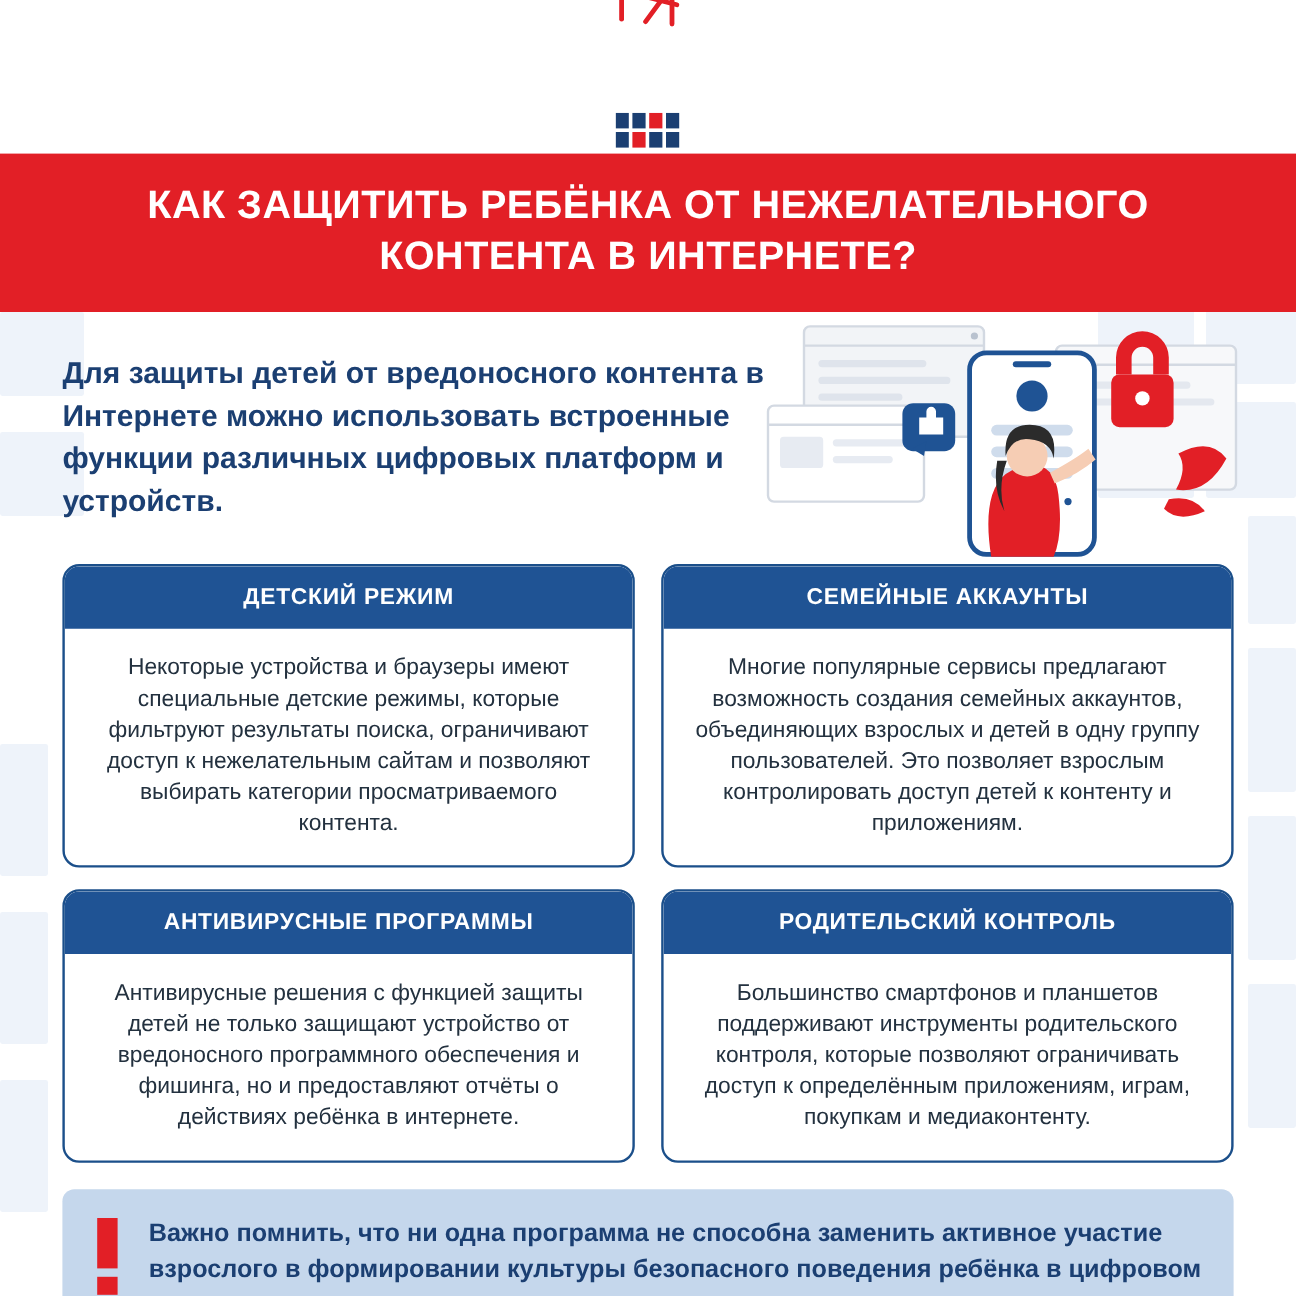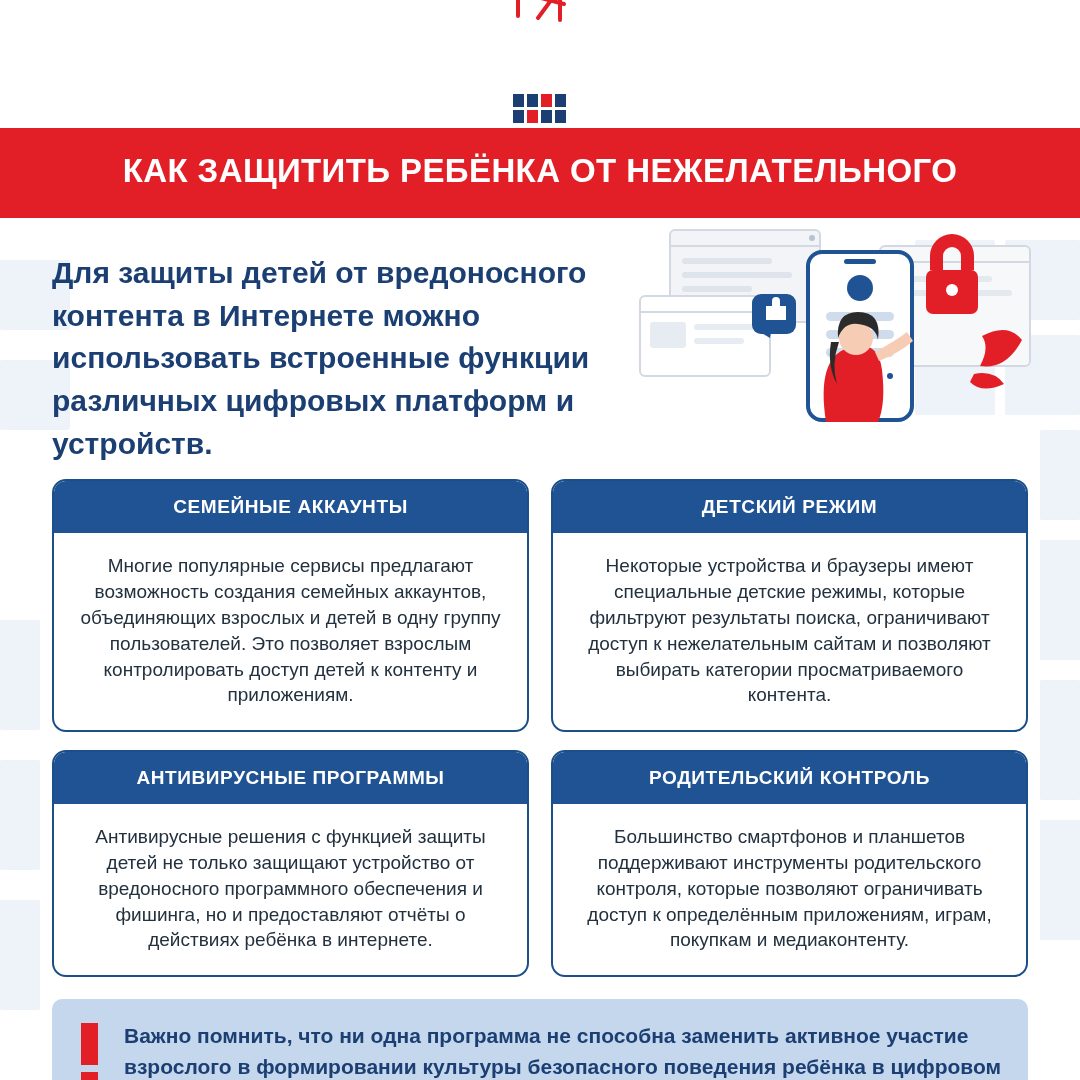--- a/index.html
+++ b/index.html
@@ -83,21 +83,21 @@
 
   
   .intro-wrap {
     position: relative;
     z-index: 5;
     padding: 34px 52px 0;
     min-height: 196px;
   }
   .intro-text {
     width: 590px;
-    font-size: 30px;
+    font-size: 25px;
     line-height: 1.42;
     font-weight: bold;
     color: #1b3f72;
   }
 
   
   .illus {
     position: absolute;
     right: 30px;
     top: 8px;
@@ -228,20 +228,21 @@
         </svg>
       </div>
       <div class="logo-title">ПРОФИЛАКТИКА</div>
       <div class="logo-sub">федеральный центр</div>
     </div>
   </div>
 
   <div class="title-band">
     <h1>
       <span>КАК ЗАЩИТИТЬ РЕБЁНКА ОТ НЕЖЕЛАТЕЛЬНОГО</span><br>
+      <span>КОНТЕНТА В ИНТЕРНЕТЕ?</span>
     </h1>
   </div>
 
   <div class="intro-wrap">
     <div class="intro-text">Для защиты детей от вредоносного контента в Интернете можно использовать встроенные функции различных цифровых платформ и устройств.</div>
 
     <div class="illus">
       <svg viewBox="0 0 420 200" width="420" height="200" aria-hidden="true">
 
         <rect x="40" y="4" width="150" height="92" rx="5" fill="#f2f4f7" stroke="#d3d9e2" stroke-width="2"></rect>
@@ -292,29 +293,29 @@
         <circle cx="226" cy="112" r="17" fill="#f6cdb4"></circle>
         <path d="M208 112 q-2 -26 20 -26 q24 0 20 28 q-2 -14 -20 -16 q-14 -2 -20 14z" fill="#2b2b2b"></path>
         <path d="M209 116 q-8 22 -2 42 q-10 -18 -6 -42z" fill="#2b2b2b"></path>
         <path d="M245 126 q22 -12 32 -20 l6 9 q-14 12 -34 20z" fill="#f6cdb4"></path>
       </svg>
     </div>
   </div>
 
   <div class="cards">
     <div class="card">
+      <div class="card-head">ДЕТСКИЙ РЕЖИМ</div>
+      <div class="card-body">
+          <span>Некоторые устройства и браузеры имеют специальные детские режимы, которые фильтруют результаты поиска, ограничивают доступ к нежелательным сайтам и позволяют выбирать категории просматриваемого контента.</span>
+        </div>
+    </div>
+    <div class="card">
       <div class="card-head">СЕМЕЙНЫЕ АККАУНТЫ</div>
       <div class="card-body">
           <span>Многие популярные сервисы предлагают возможность создания семейных аккаунтов, объединяющих взрослых и детей в одну группу пользователей. Это позволяет взрослым контролировать доступ детей к контенту и приложениям.</span>
-        </div>
-    </div>
-    <div class="card">
-      <div class="card-head">ДЕТСКИЙ РЕЖИМ</div>
-      <div class="card-body">
-          <span>Некоторые устройства и браузеры имеют специальные детские режимы, которые фильтруют результаты поиска, ограничивают доступ к нежелательным сайтам и позволяют выбирать категории просматриваемого контента.</span>
         </div>
     </div>
     <div class="card">
       <div class="card-head">АНТИВИРУСНЫЕ ПРОГРАММЫ</div>
       <div class="card-body">
           <span>Антивирусные решения с функцией защиты детей не только защищают устройство от вредоносного программного обеспечения и фишинга, но и предоставляют отчёты о действиях ребёнка в интернете.</span>
         </div>
     </div>
     <div class="card">
       <div class="card-head">РОДИТЕЛЬСКИЙ КОНТРОЛЬ</div>

